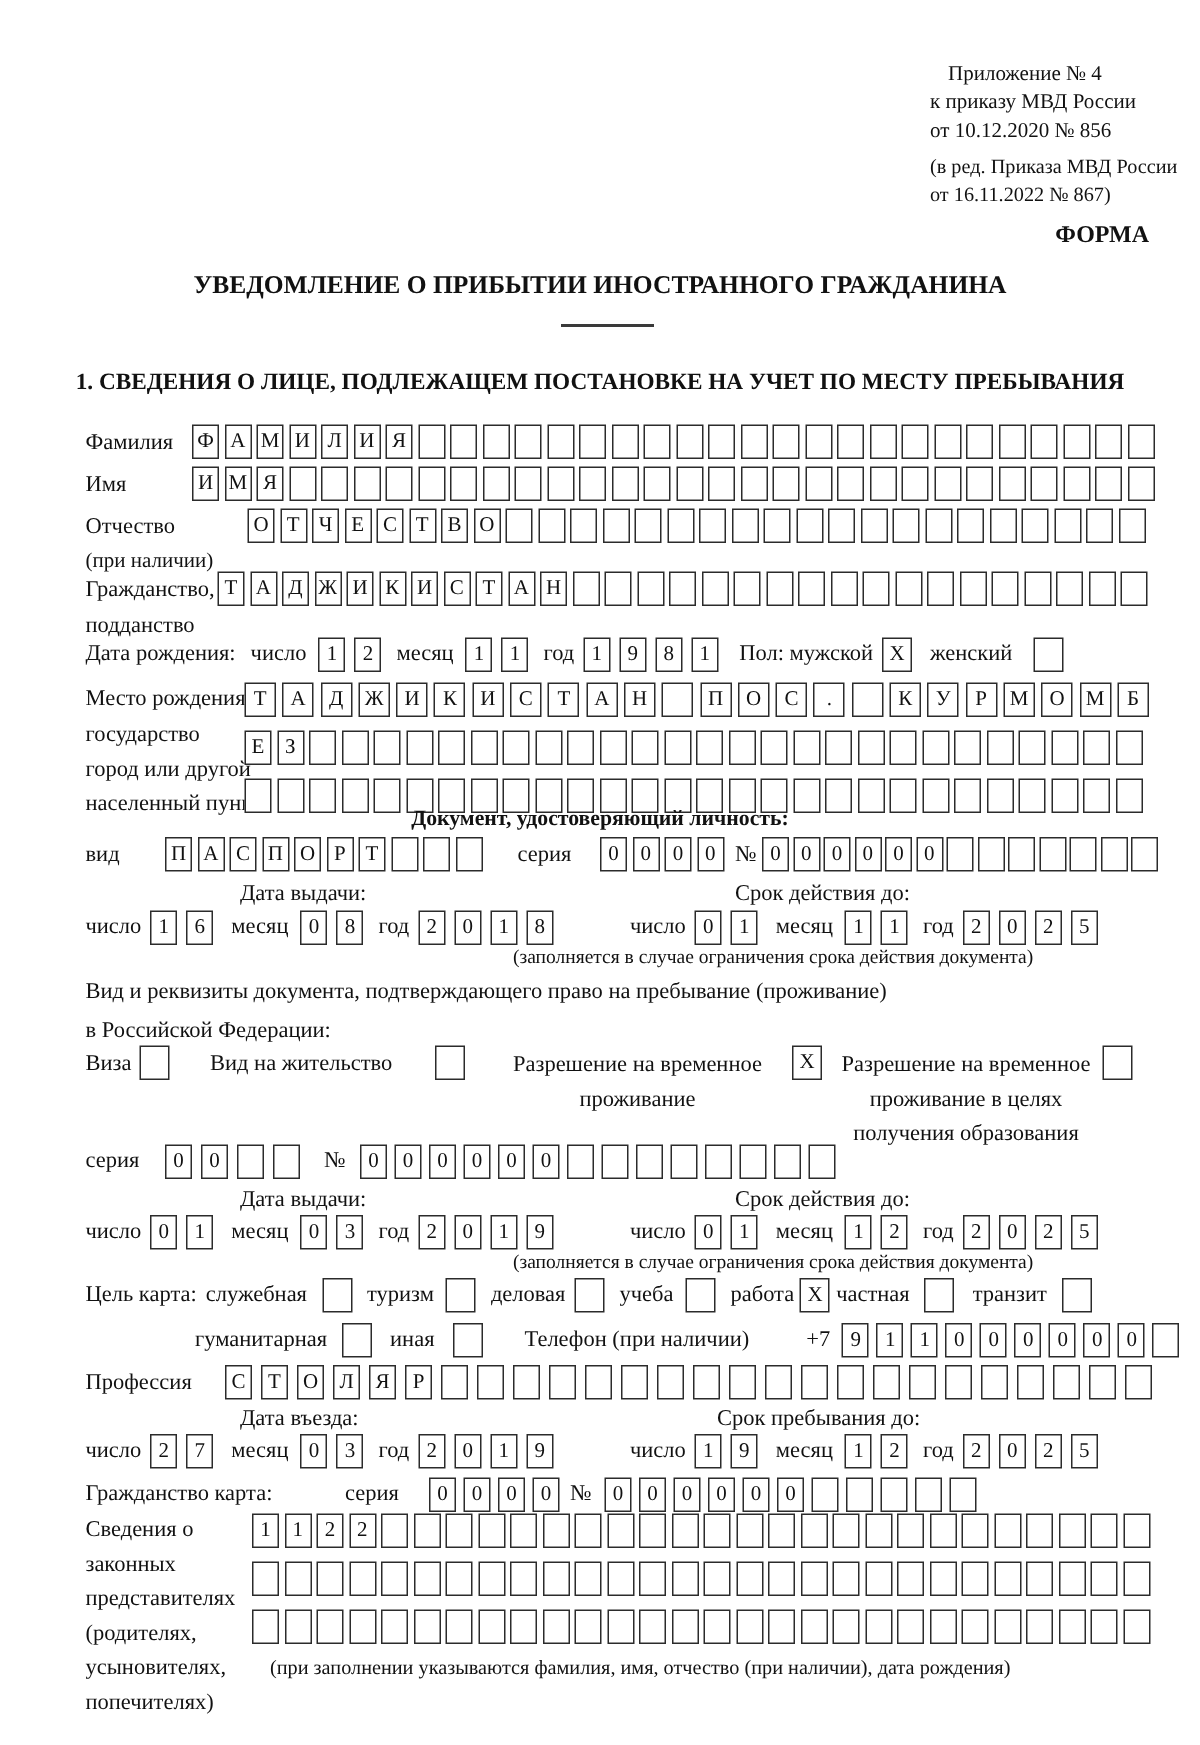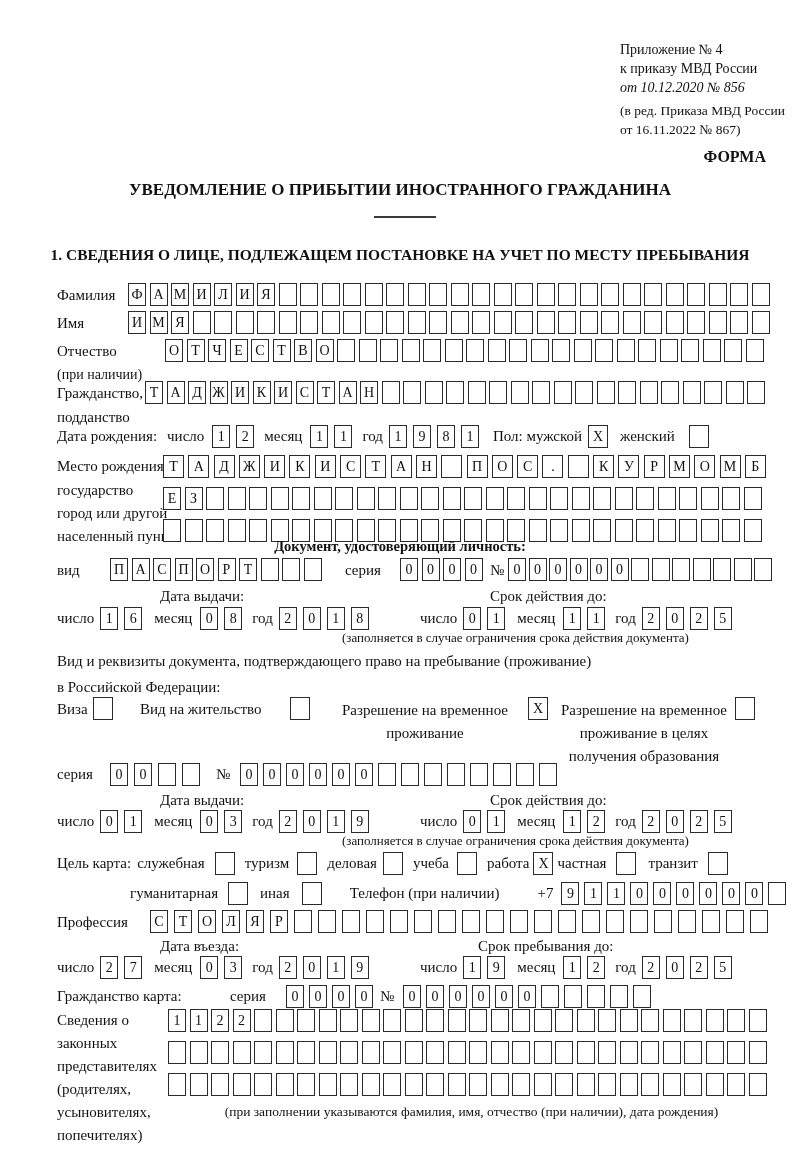--- a/index.html
+++ b/index.html
@@ -31,23 +31,23 @@
   }
   .ml4{margin-left:4px}.ml6{margin-left:6px}.ml8{margin-left:8px}
   .ml10{margin-left:10px}.ml12{margin-left:12px}.ml14{margin-left:14px}
   .blank-line { display:inline-block; width:62px; border-bottom:2px solid #3a3a3a; height:14px; margin-left:10px; }
   .wrapbox { font-size:15px; text-align:center; line-height:23px; }
 </style>
 </head>
 <body>
 
 <div class="abs" style="left:620px; top:40px; line-height:19px;">
-  <div class="lbl" style="font-size:14px;">Приложение № 4</div>
+  <div class="lbl" style="font-size:14px;margin-left:12px;">Приложение № 4</div>
   <div class="lbl" style="font-size:14px;">к приказу МВД России</div>
-  <div class="lbl" style="font-size:14px;font-style:italic;">от 10.12.2020 № 856</div>
+  <div class="lbl" style="font-size:14px;">от 10.12.2020 № 856</div>
   <div class="lbl" style="font-size:13.5px; margin-top:4px;">(в ред. Приказа МВД России</div>
   <div class="lbl" style="font-size:13.5px;">от 16.11.2022 № 867)</div>
 </div>
 
 <div class="abs b" style="right:34px; top:148px; font-size:16px;">ФОРМА</div>
 
 <div class="abs ctr b" style="top:180px; font-size:17px;">УВЕДОМЛЕНИЕ О ПРИБЫТИИ ИНОСТРАННОГО ГРАЖДАНИНА</div>
 <div class="abs ctr b" style="top:203px; font-size:17px;">
   <span class="blank-line"></span>
 </div>
@@ -690,13 +690,13 @@
     <div class="cell"></div>
     <div class="cell"></div>
     <div class="cell"></div>
     <div class="cell"></div>
     <div class="cell"></div>
     <div class="cell"></div>
     <div class="cell"></div>
     <div class="cell"></div>
     <div class="cell"></div>
   </div>
-<div class="abs" style="left:168px; top:1104px; width:607px; text-align:center; font-size:13.5px;">(при заполнении указываются фамилия, имя, отчество (при наличии), дата рождения)</div>
+<div class="abs" style="left:180px; top:1104px; width:607px; text-align:left; font-size:13.5px;">(при заполнении указываются фамилия, имя, отчество (при наличии), дата рождения)</div>
 
 </body></html>

